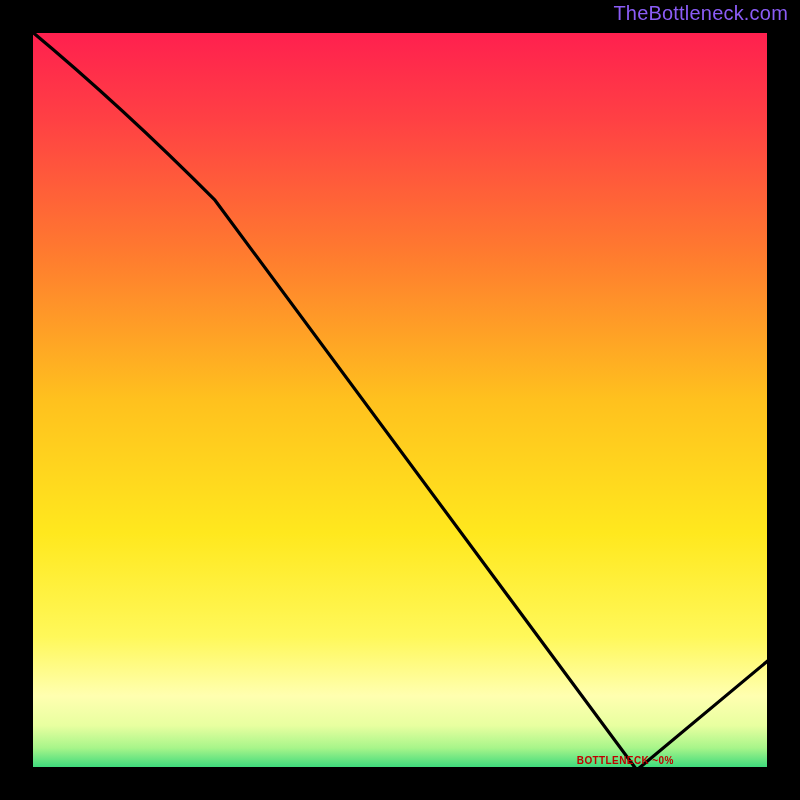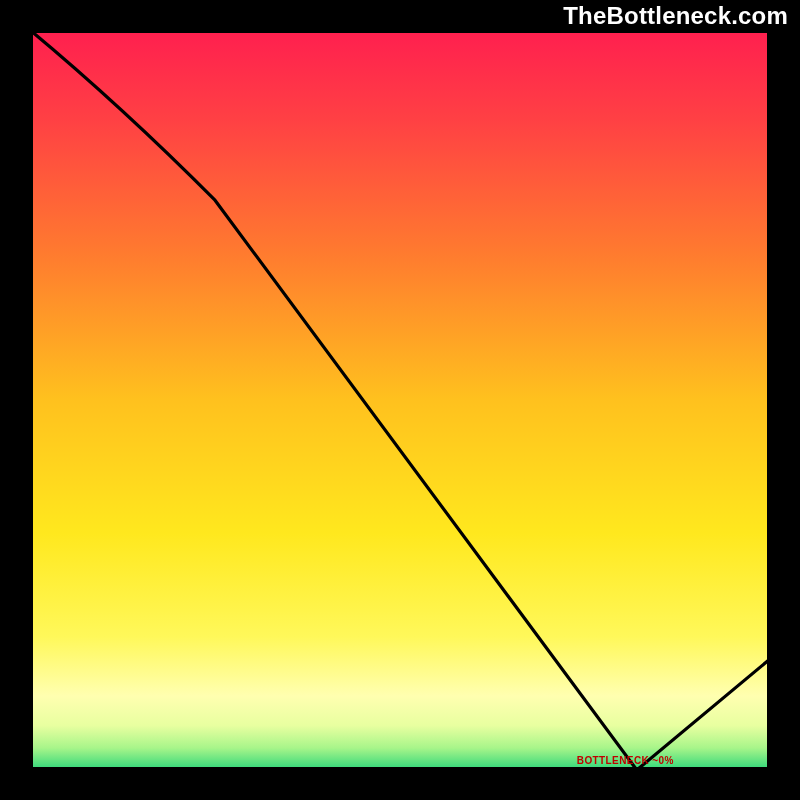--- a/index.html
+++ b/index.html
@@ -14,23 +14,23 @@
   .frame {
     position: relative;
     width: 800px;
     height: 800px;
     background: #000;
   }
   .watermark {
     position: absolute;
     top: 2px;
     right: 12px;
-    color: #ffffff;
-    font-size: 24px;
-    font-weight: 700;
+    color: #8b5cf6;
+    font-size: 20px;
+    font-weight: 400;
     letter-spacing: 0.2px;
     user-select: none;
   }
   svg {
     position: absolute;
     left: 0;
     top: 0;
     width: 800px;
     height: 800px;
     display: block;

